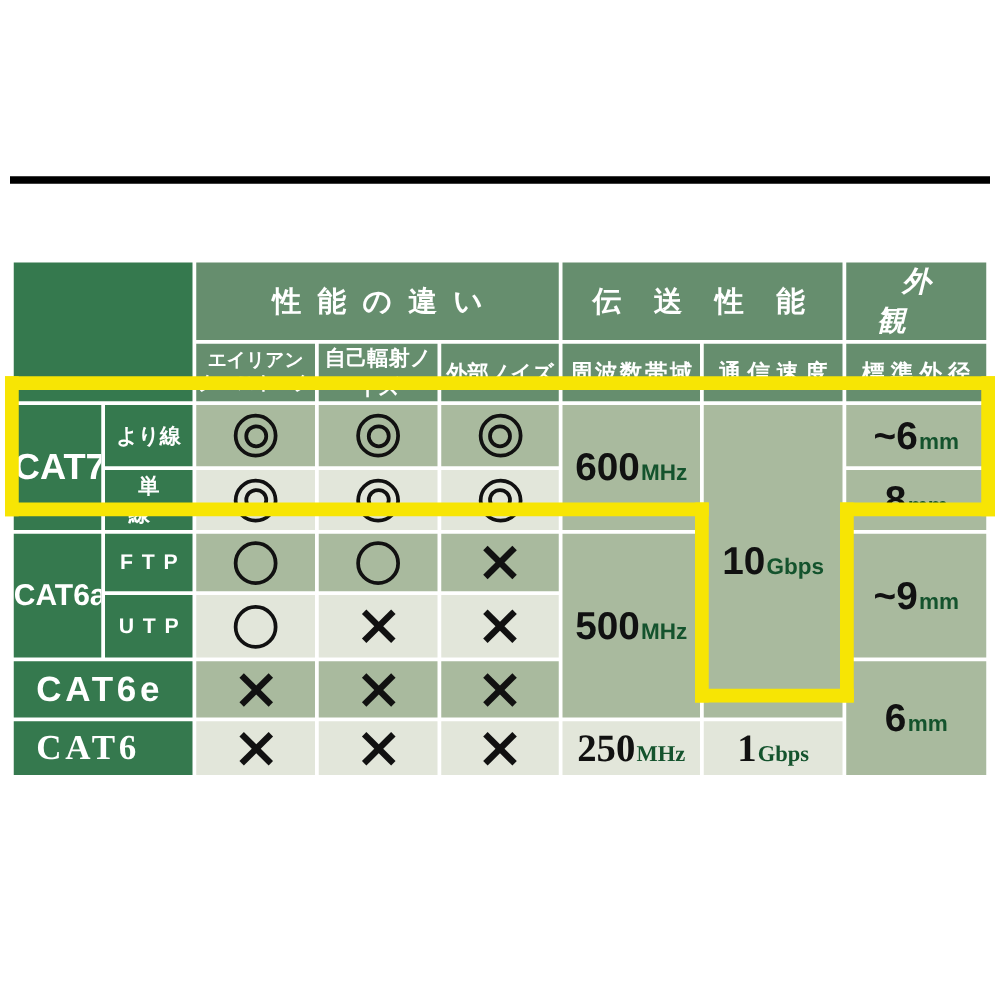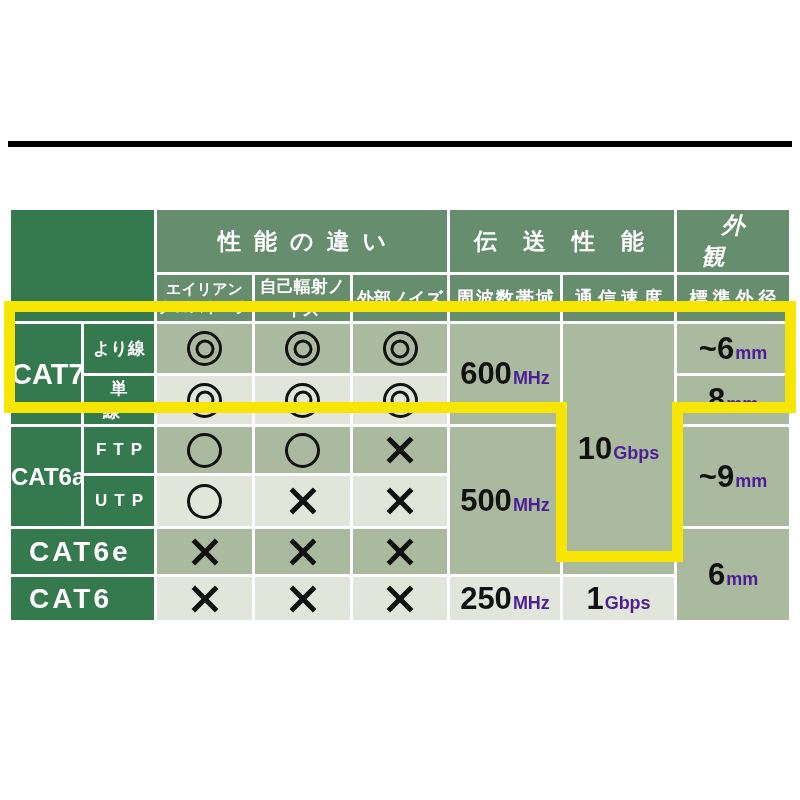--- a/index.html
+++ b/index.html
@@ -11,21 +11,21 @@
   .title-box{position:absolute;left:8px;top:155px;width:784px;height:40px;box-sizing:border-box;
              border:3px solid #000;background:#fff;display:flex;align-items:center;padding-left:16px;}
   .bullet{width:16px;height:16px;background:#c3aa00;margin-right:14px;flex:0 0 auto;}
   .title-text{font-size:27px;font-weight:bold;color:#000;letter-spacing:2px;margin:0;}
 
   
   table.spec{position:absolute;left:8px;top:207px;width:784px;border-collapse:separate;
              border-spacing:3px;table-layout:fixed;}
   td{padding:0;text-align:center;vertical-align:middle;overflow:hidden;}
   tr.r0{height:46px;} tr.r1{height:46px;} tr.r2{height:49px;} tr.r3{height:48px;}
-  tr.r4{height:46px;} tr.r5{height:50px;} tr.r6{height:45px;} tr.r7{height:43px;}
+  tr.r4{height:46px;} tr.r5{height:50px;} tr.r6{height:45px;} tr.r7{height:43px;font-family:Liberation Serif, serif;}
 
   .lbl{background:#35794e;color:#fff;font-weight:bold;}
   .ghead,.shead{background:#668e6e;color:#fff;font-weight:bold;}
   .sage{background:#a9ba9e;}
   .light{background:#e2e6da;margin-top:28px;}
 
   .gh{font-size:23px;}
   .ls13{letter-spacing:13px;padding-left:13px;}
   .ls26{letter-spacing:26px;padding-left:20px;}
   .ls40{letter-spacing:40px;padding-left:40px;font-style:italic;}
@@ -37,21 +37,21 @@
   .ls5{letter-spacing:5px;padding-left:5px;}
 
   .cat7{font-size:29px;}
   .cat6a{font-size:24px;}
   .catwide{font-size:28px;letter-spacing:3px;text-align:left;padding-left:18px;}
   .subtype{font-size:17px;}
   .ls14{letter-spacing:15px;padding-left:15px;}
   .ls6{letter-spacing:7px;padding-left:7px;}
 
   .num{font-size:31px;font-weight:bold;color:#111;}
-  .unit{font-size:18px;font-weight:bold;color:#4c1d95;margin-left:1px;}
+  .unit{font-size:18px;font-weight:bold;color:#14532d;margin-left:1px;}
 
   
   .sym{display:inline-block;vertical-align:middle;}
   [data-sym="double-circle"]{width:29px;height:29px;border:3px solid #111;border-radius:50%;position:relative;}
   [data-sym="double-circle"]::after{content:"";position:absolute;left:50%;top:50%;width:13px;height:13px;
       border:3px solid #111;border-radius:50%;transform:translate(-50%,-50%);}
   [data-sym="circle"]{width:29px;height:29px;border:3px solid #111;border-radius:50%;}
   [data-sym="cross"]{width:30px;height:30px;position:relative;}
   [data-sym="cross"]::before,[data-sym="cross"]::after{content:"";position:absolute;left:50%;top:50%;
       width:33px;height:5px;background:#111;transform:translate(-50%,-50%) rotate(45deg);}

